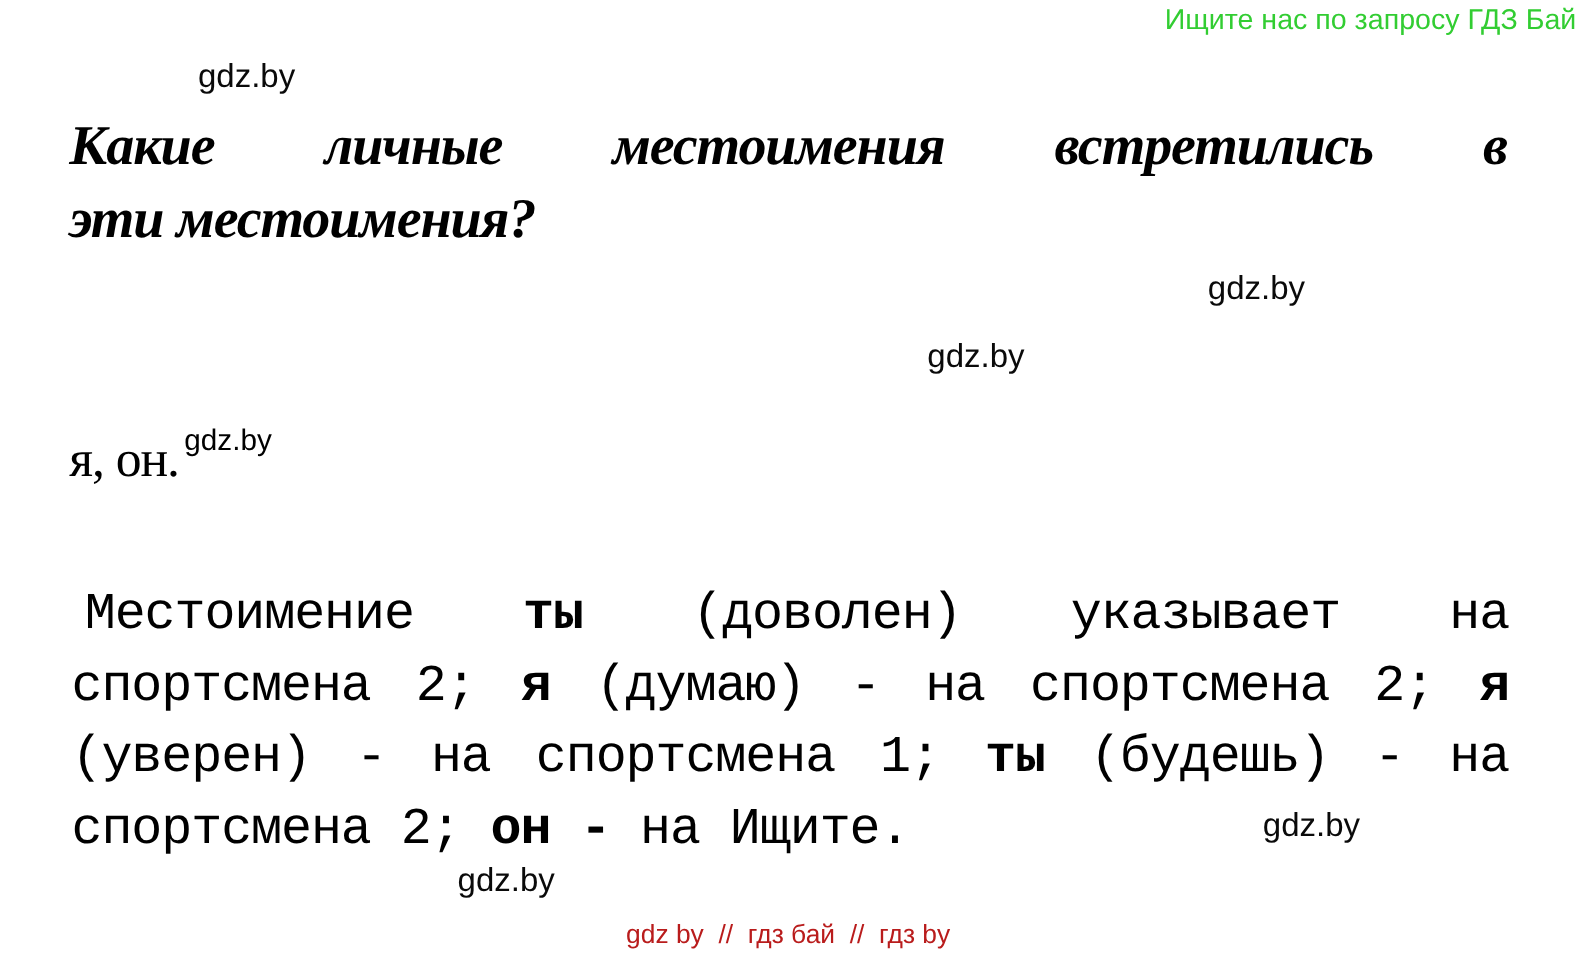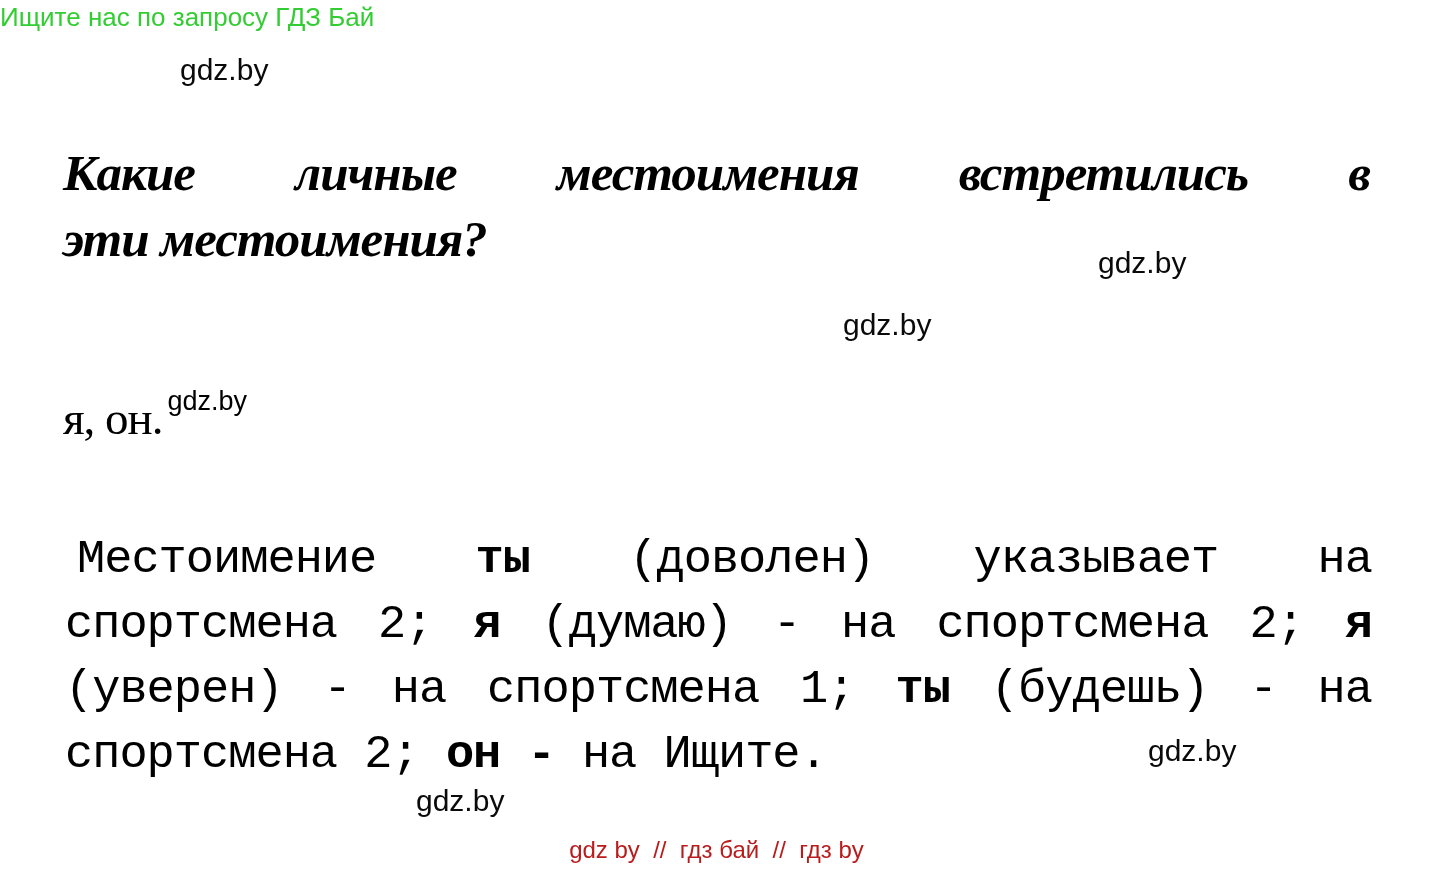--- a/index.html
+++ b/index.html
@@ -3,38 +3,38 @@
 <meta charset="utf-8">
 <style>
   html,body { margin:0; padding:0; background:#ffffff; }
   .page {
     position:relative; width:1433px; height:872px;
     background:#ffffff; overflow:hidden;
     color:#000;
   }
   .promo {
     position:absolute; top:2px; left:0; width:100%;
-    text-align:left;
+    text-align:right;
     font:26px "Liberation Sans", sans-serif;
   }
   .wm {
     position:absolute;
     font:30px "Liberation Sans", sans-serif;
     color:#0a0a0a;
   }
   .wm1 { left:180px;  top:53px;  }
   .wm2 { left:1098px; top:246px; }
   .wm3 { left:843px;  top:308px; }
   .wm5 { left:1148px; top:734px; }
   .wm6 { left:416px;  top:784px; }
   .question {
     position:absolute; left:63px; top:102px; width:1307px;
     font-family:"Liberation Serif", serif;
     font-style:italic; font-weight:bold;
-    font-size:51px; letter-spacing:-1px; color:#000;margin-top:40px;
+    font-size:51px; letter-spacing:-1px; color:#000;
   }
   .qline { height:66px; line-height:62px; white-space:nowrap; }
   .just  { text-align:justify; text-align-last:justify; white-space:normal; }
   .answer-intro {
     position:absolute; left:63px; top:386px; width:1307px;
     font-family:"Liberation Serif", serif;
     font-size:47px; letter-spacing:-1px; color:#000;
   }
   .answer-detail {
     position:absolute; left:65px; top:528px; width:1307px;

